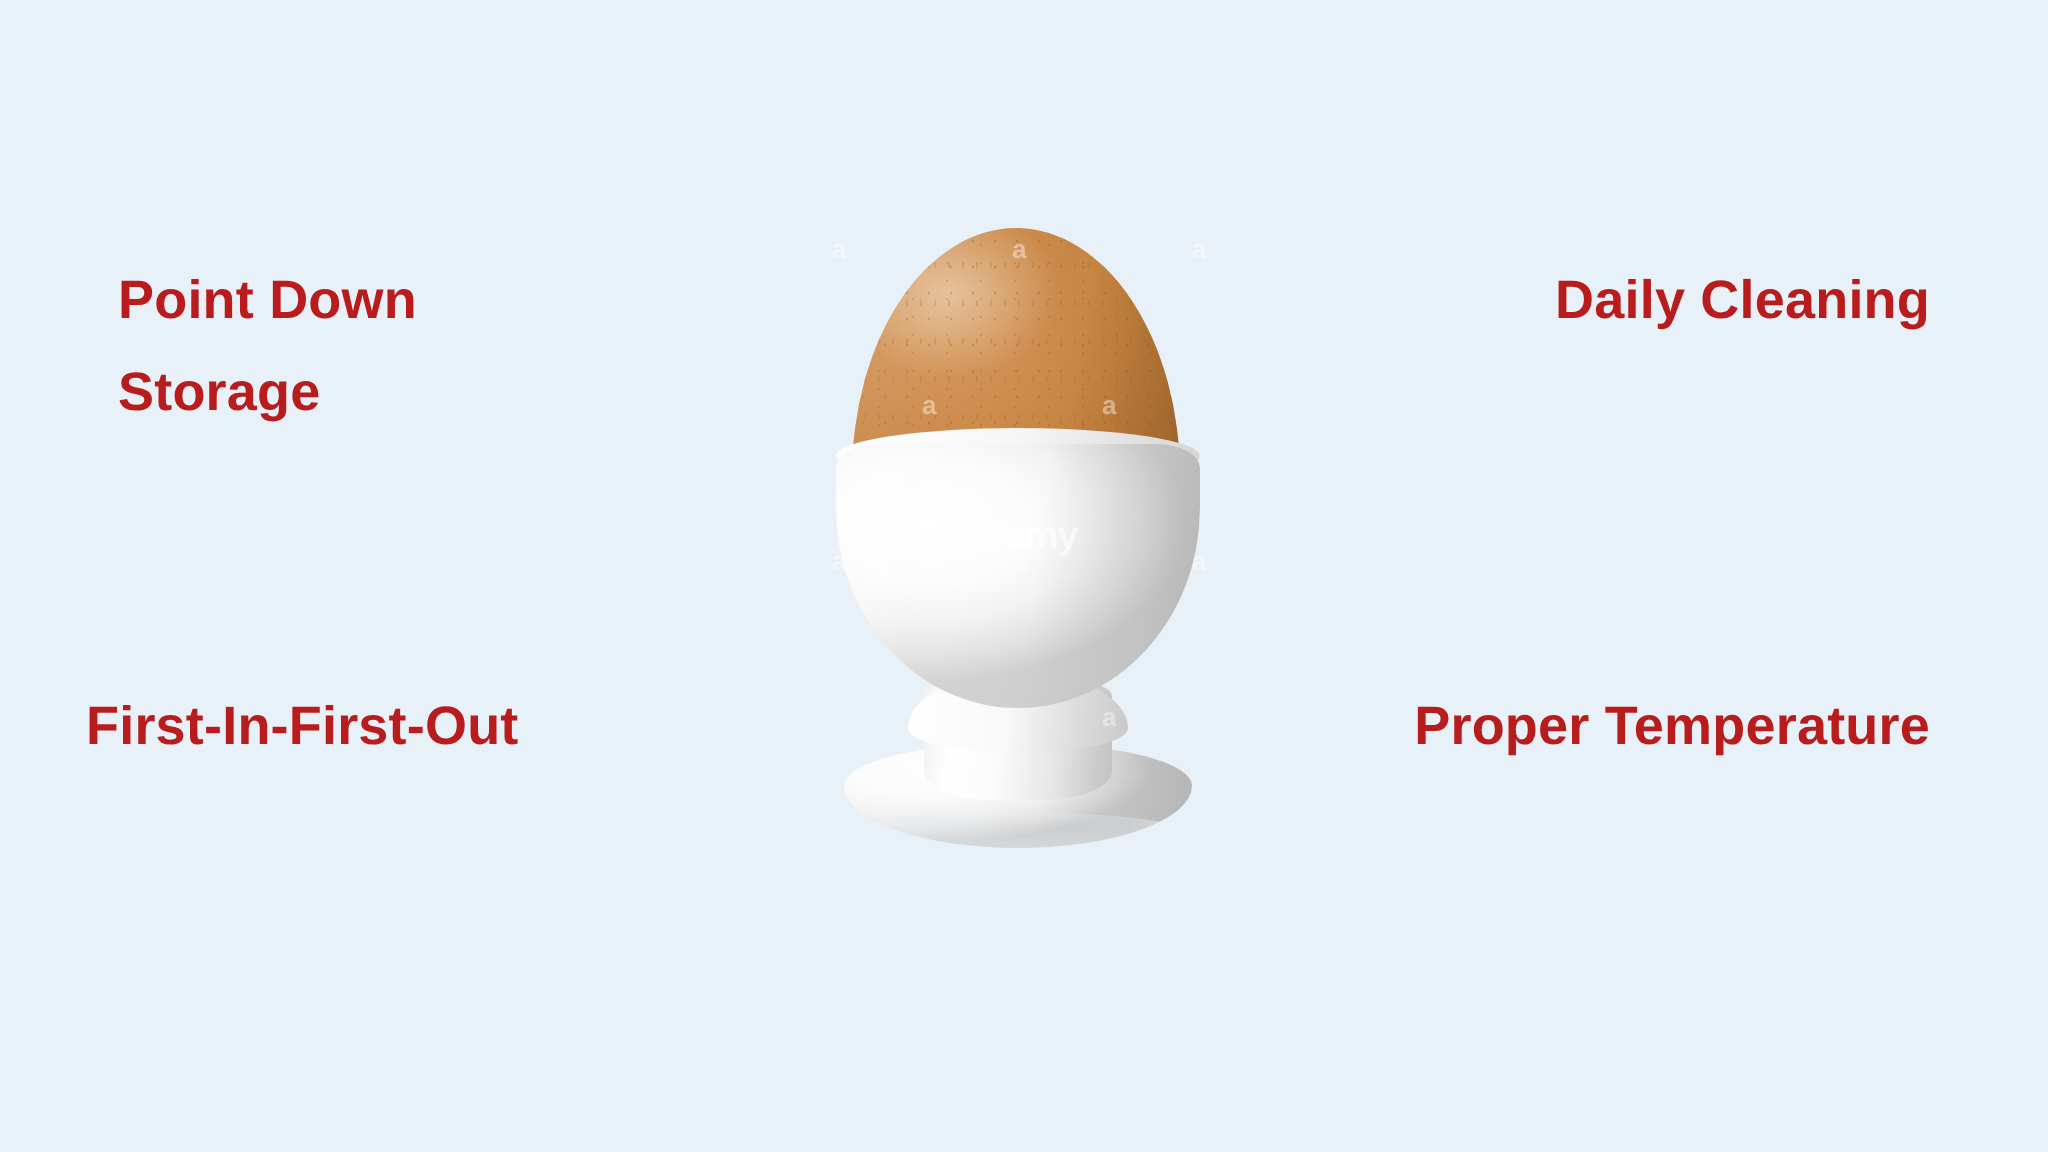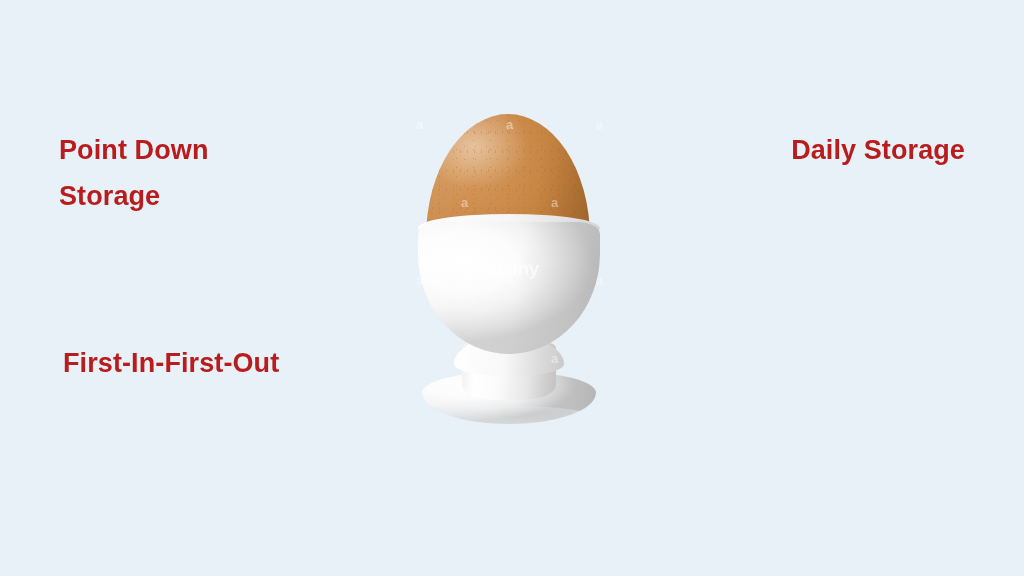--- a/index.html
+++ b/index.html
@@ -27,21 +27,21 @@
     font-family: "Liberation Sans", sans-serif;
     font-weight: bold;
     font-size: 27px;
     line-height: 46px;
     color: #b91c1c;
     letter-spacing: 0.1px;
     white-space: pre-line;
   }
   #label-tl { left: 59px;  top: 127px; text-align: left; }
   #label-tr { right: 59px; top: 127px; text-align: right; }
-  #label-bl { left: 63px;  top: 340px; text-align: left; }
+  #label-bl { left: 43px;  top: 340px; text-align: left; }
   #label-br { right: 59px; top: 340px; text-align: right; }
 
   
   #photo {
     position: absolute;
     left: 394px;
     top: 100px;
     width: 236px;
     height: 340px;
   }
@@ -244,24 +244,25 @@
   }
 </style>
 </head>
 <body>
 
 <div id="stage">
 
   <div class="label" id="label-tl">Point Down
 Storage</div>
 
-  <div class="label" id="label-tr">Daily Storage</div>
+  <div class="label" id="label-tr">Daily Cleaning</div>
 
   <div class="label" id="label-bl">First-In-First-Out</div>
 
+  <div class="label" id="label-br">Proper Temperature</div>
 
   <div id="photo">
 
     <div id="cup-foot">
       <div id="cup-foot-shade"></div>
     </div>
     <div id="cup-foot-base"></div>
 
     <div id="cup-stem"></div>
     <div id="cup-stem-taper"></div>

